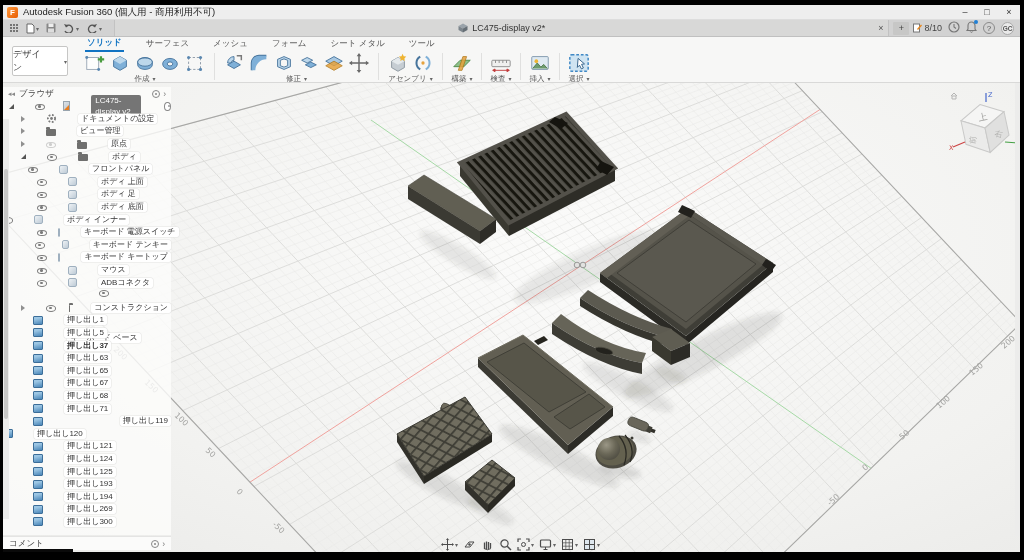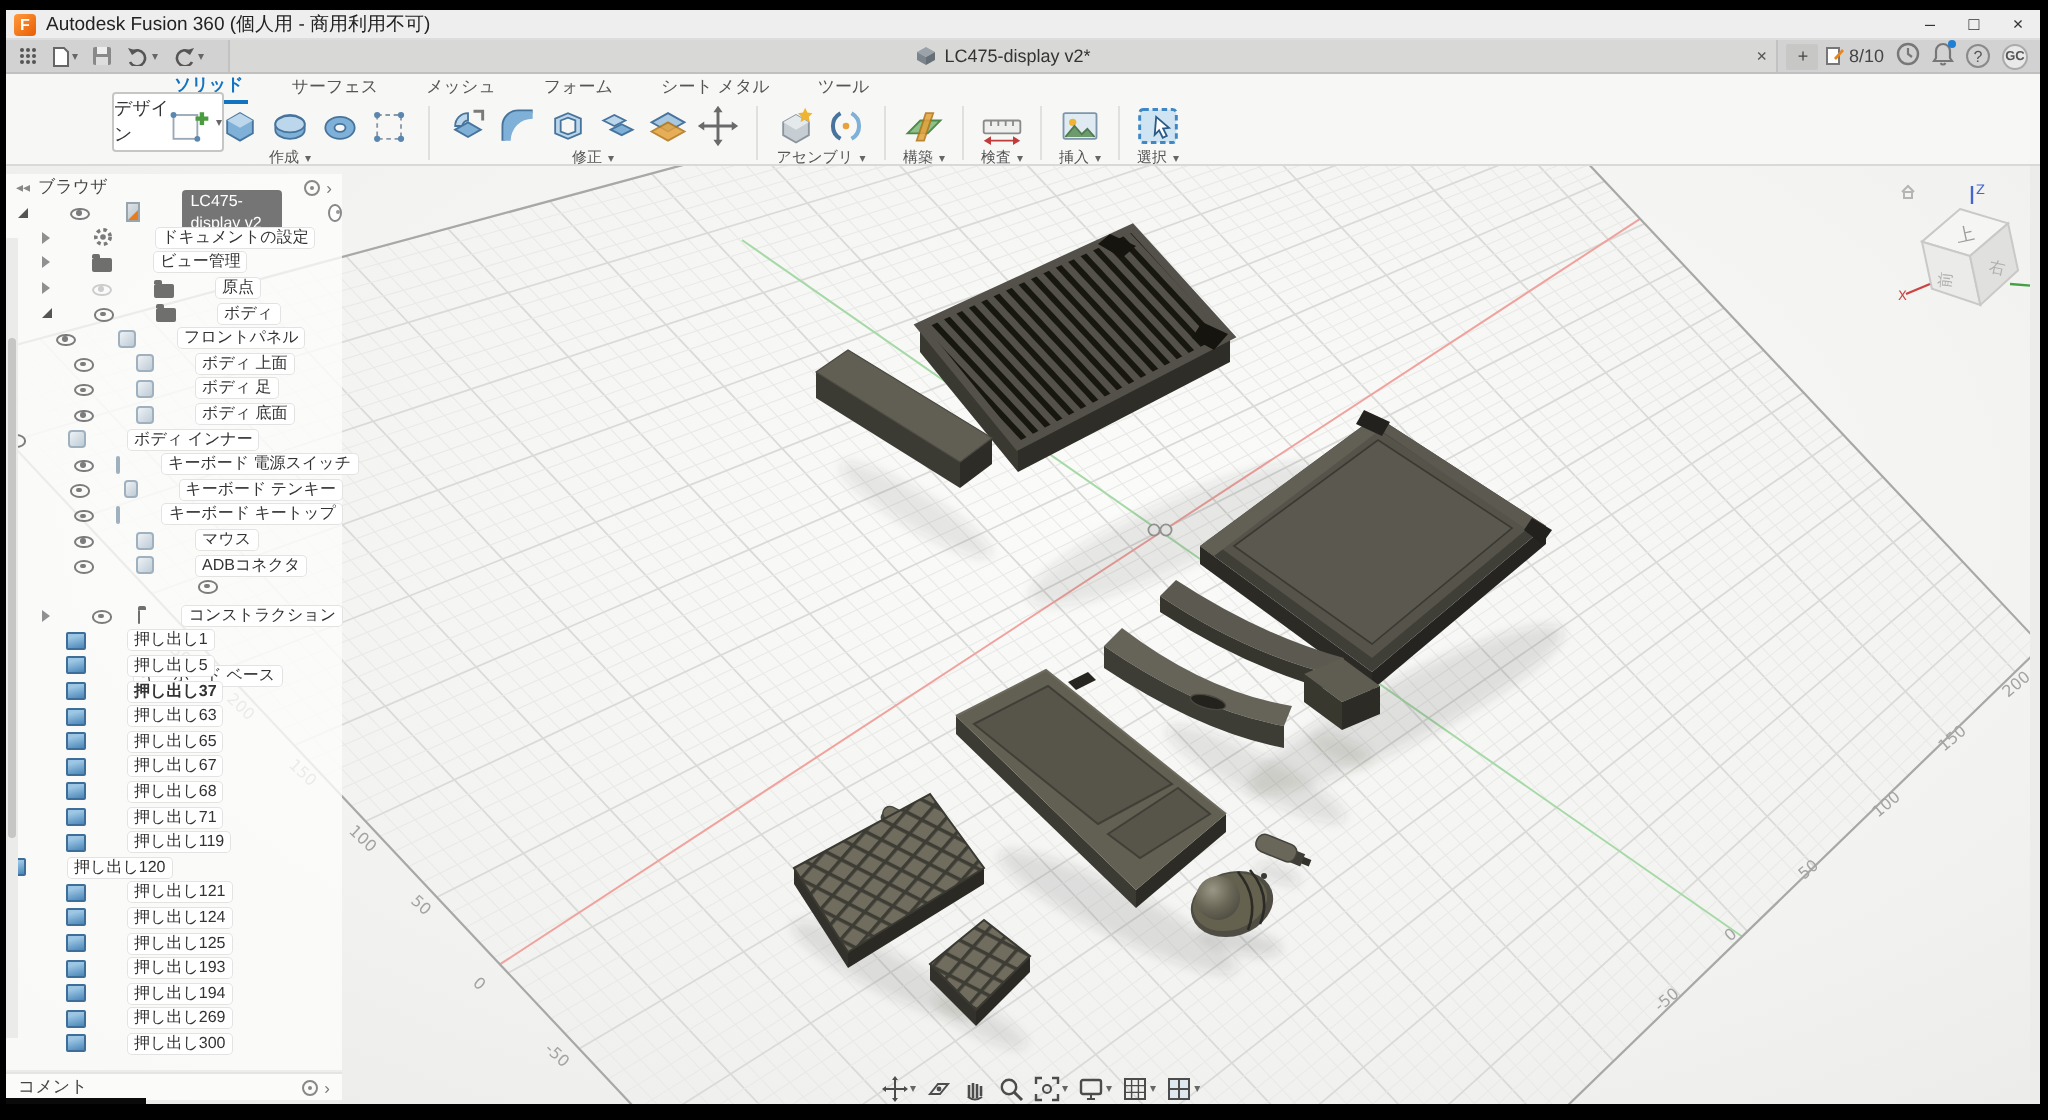--- a/index.html
+++ b/index.html
@@ -45,21 +45,21 @@
   .bell-dot { position:absolute; right:-1px; top:-1px; width:4px; height:4px; border-radius:50%; background:#1f7fd4; }
 
   
   .ribbon { position:absolute; left:0; top:32px; width:100%; height:46px; background:#f7f7f6;
     border-bottom:1px solid #d9d9d8; }
   .ribbon-tabs { display:flex; gap:20px; padding-left:82px; height:14px; align-items:center; }
   .rtab { font-size:8.5px; color:#555; padding:1px 2px; }
   .rtab.active { color:#1173c2; font-weight:bold; border-bottom:2px solid #1173c2; }
   .design-btn { position:absolute; left:9px; top:9px; width:56px; height:30px; background:#fff;
     border:1px solid #c6c6c5; border-radius:2px; display:flex; align-items:center; justify-content:center;
-    gap:17px; font-size:9px; color:#333;margin-left:44px; }
+    gap:17px; font-size:9px; color:#333; }
   .groups { position:absolute; left:76px; top:14px; display:flex; height:31px; }
   .tgroup { display:flex; flex-direction:column; padding:0 4px; }
   .tg-icons { display:flex; align-items:center; gap:1px; height:24px; }
   .tg-label { text-align:center; font-size:7.5px; color:#555; margin-top:-1px; }
   .tool { width:24px; height:24px; display:flex; align-items:center; justify-content:center; }
   .tool svg { width:22px; height:22px; }
   .gdiv { width:1px; background:#e0e0df; margin:2px 3px; }
 
   
   .browser { position:absolute; left:0; top:82px; width:168px; height:448px;
@@ -818,21 +818,21 @@
           <span class="chip">押し出し67</span>
         </div>
       <div class="trow" style="padding-left:30px;">
           <span class="extic"></span>
           <span class="chip">押し出し68</span>
         </div>
       <div class="trow" style="padding-left:30px;">
           <span class="extic"></span>
           <span class="chip">押し出し71</span>
         </div>
-      <div class="trow" style="padding-left:30px;">
+      <div class="trow" style="padding-left:30px;justify-content:space-between;">
           <span class="extic"></span>
           <span class="chip">押し出し119</span>
         </div>
       <div class="trow" style="">
           <span class="extic"></span>
           <span class="chip">押し出し120</span>
         </div>
       <div class="trow" style="padding-left:30px;">
           <span class="extic"></span>
           <span class="chip">押し出し121</span>

